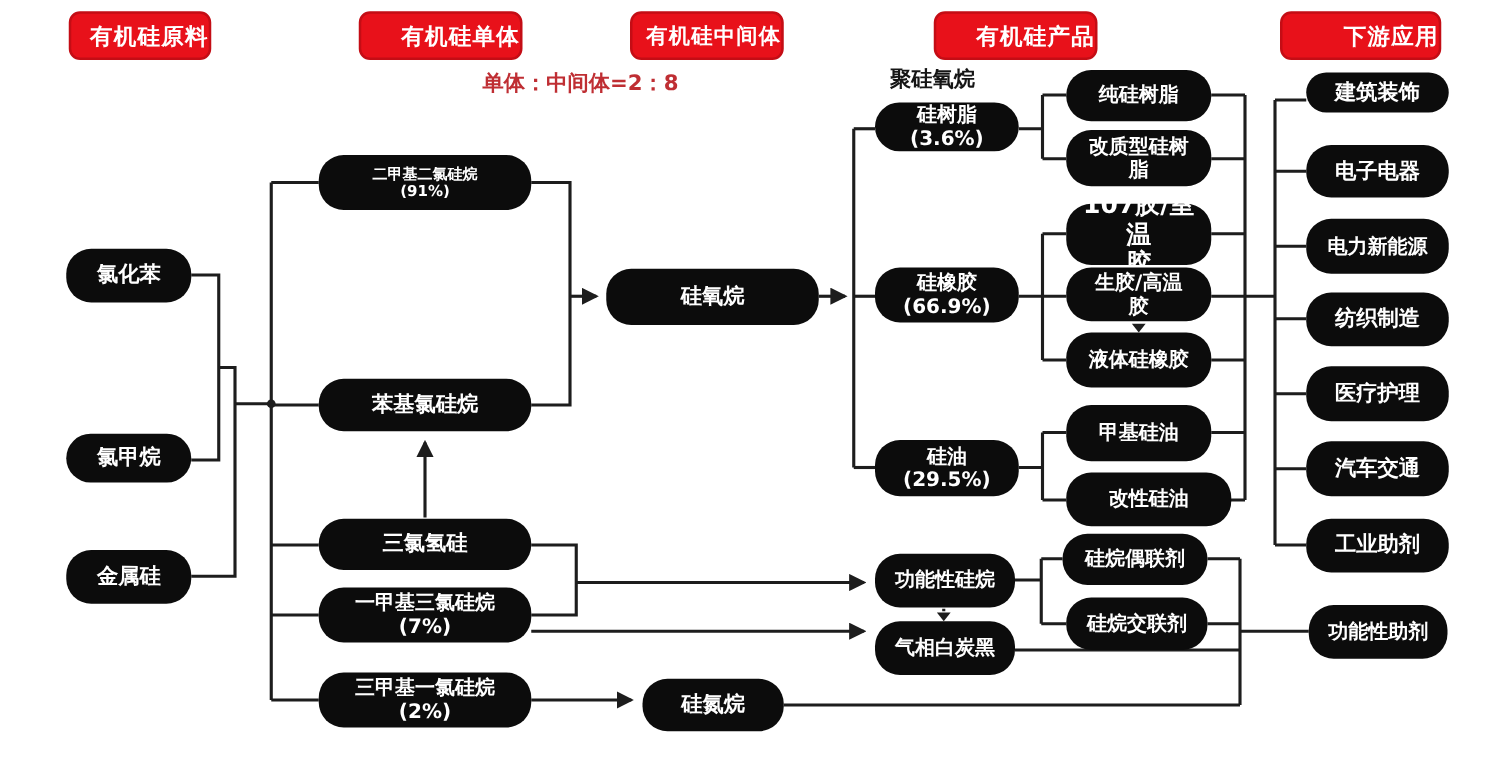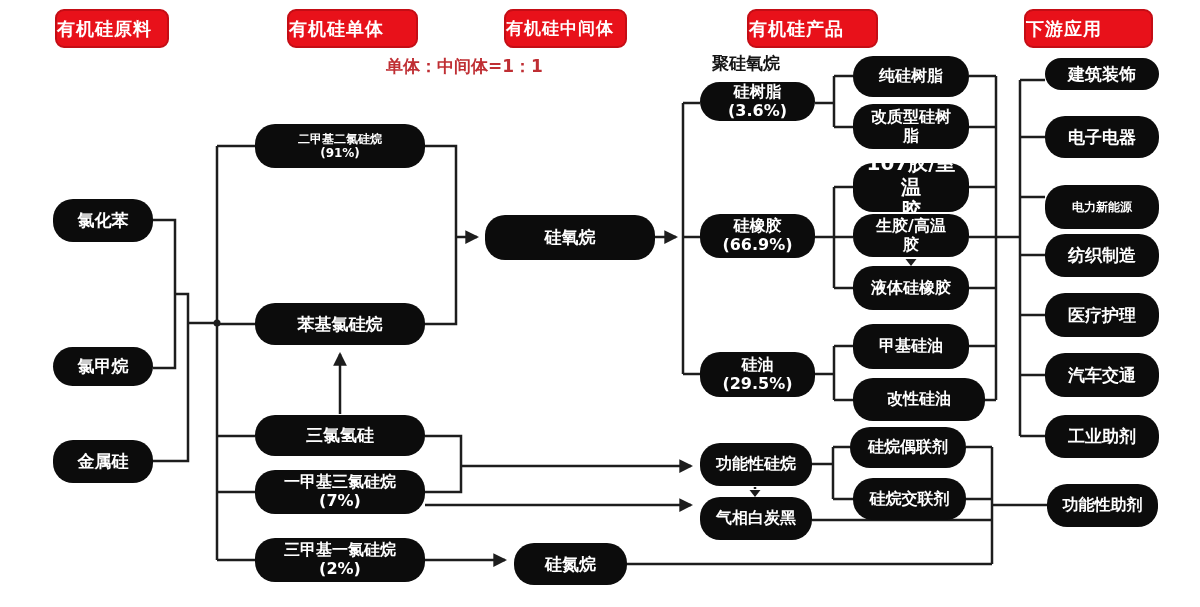--- a/index.html
+++ b/index.html
@@ -5,21 +5,21 @@
   html,body{margin:0;padding:0;background:#ffffff;}
   .stage{
     position:relative;width:1200px;height:607px;background:#fff;overflow:hidden;
     font-family:"DejaVu Sans","Liberation Sans",sans-serif;
   }
   svg.wires{position:absolute;left:0;top:0;z-index:1;}
   .hdr{
     position:absolute;z-index:2;box-sizing:border-box;
     background:var(--red,#e8111a);border:2px solid var(--redb,#c40d15);
     border-radius:9px;color:#fff;font-weight:bold;font-size:18px;
-    display:flex;align-items:center;justify-content:flex-start;letter-spacing:1px;
+    display:flex;align-items:center;justify-content:flex-end;letter-spacing:1px;
   }
   .node{
     position:absolute;z-index:2;box-sizing:border-box;
     background:var(--black,#0c0c0c);border-radius:20px;color:#fff;
     font-weight:bold;font-size:17px;line-height:1.18;
     display:flex;flex-direction:column;align-items:center;justify-content:center;
     text-align:center;padding:1px 4px;
   }
   .node .nl{white-space:pre-line;}
   .freelbl{position:absolute;z-index:2;font-weight:bold;white-space:nowrap;}
@@ -97,21 +97,21 @@
   <div class="hdr" style="left:504px;top:9px;width:123px;height:39px;font-size:17px">
       <span>有机硅中间体</span>
     </div>
   <div class="hdr" style="left:747px;top:9px;width:131px;height:39px">
       <span>有机硅产品</span>
     </div>
   <div class="hdr" style="left:1024px;top:9px;width:129px;height:39px">
       <span>下游应用</span>
     </div>
 
-  <div class="freelbl subtitle">单体：中间体=1：1</div>
+  <div class="freelbl subtitle">单体：中间体=2：8</div>
   <div class="freelbl polylbl">聚硅氧烷</div>
 
   <div class="node" style="left:53px;top:199px;width:100px;height:43px">
       <span class="nl">氯化苯</span>
     </div>
   <div class="node" style="left:53px;top:347px;width:100px;height:39px">
       <span class="nl">氯甲烷</span>
     </div>
   <div class="node" style="left:53px;top:440px;width:100px;height:43px">
       <span class="nl">金属硅</span>
@@ -192,21 +192,21 @@
   <div class="node" style="left:853px;top:478px;width:113px;height:42px;font-size:16px">
       <span class="nl">硅烷交联剂</span>
     </div>
 
   <div class="node" style="left:1045px;top:58px;width:114px;height:32px">
       <span class="nl">建筑装饰</span>
     </div>
   <div class="node" style="left:1045px;top:116px;width:114px;height:42px">
       <span class="nl">电子电器</span>
     </div>
-  <div class="node" style="left:1045px;top:185px;width:114px;height:44px;font-size:12px">
+  <div class="node" style="left:1045px;top:175px;width:114px;height:44px;font-size:16px">
       <span class="nl">电力新能源</span>
     </div>
   <div class="node" style="left:1045px;top:234px;width:114px;height:43px">
       <span class="nl">纺织制造</span>
     </div>
   <div class="node" style="left:1045px;top:293px;width:114px;height:44px">
       <span class="nl">医疗护理</span>
     </div>
   <div class="node" style="left:1045px;top:353px;width:114px;height:44px">
       <span class="nl">汽车交通</span>

